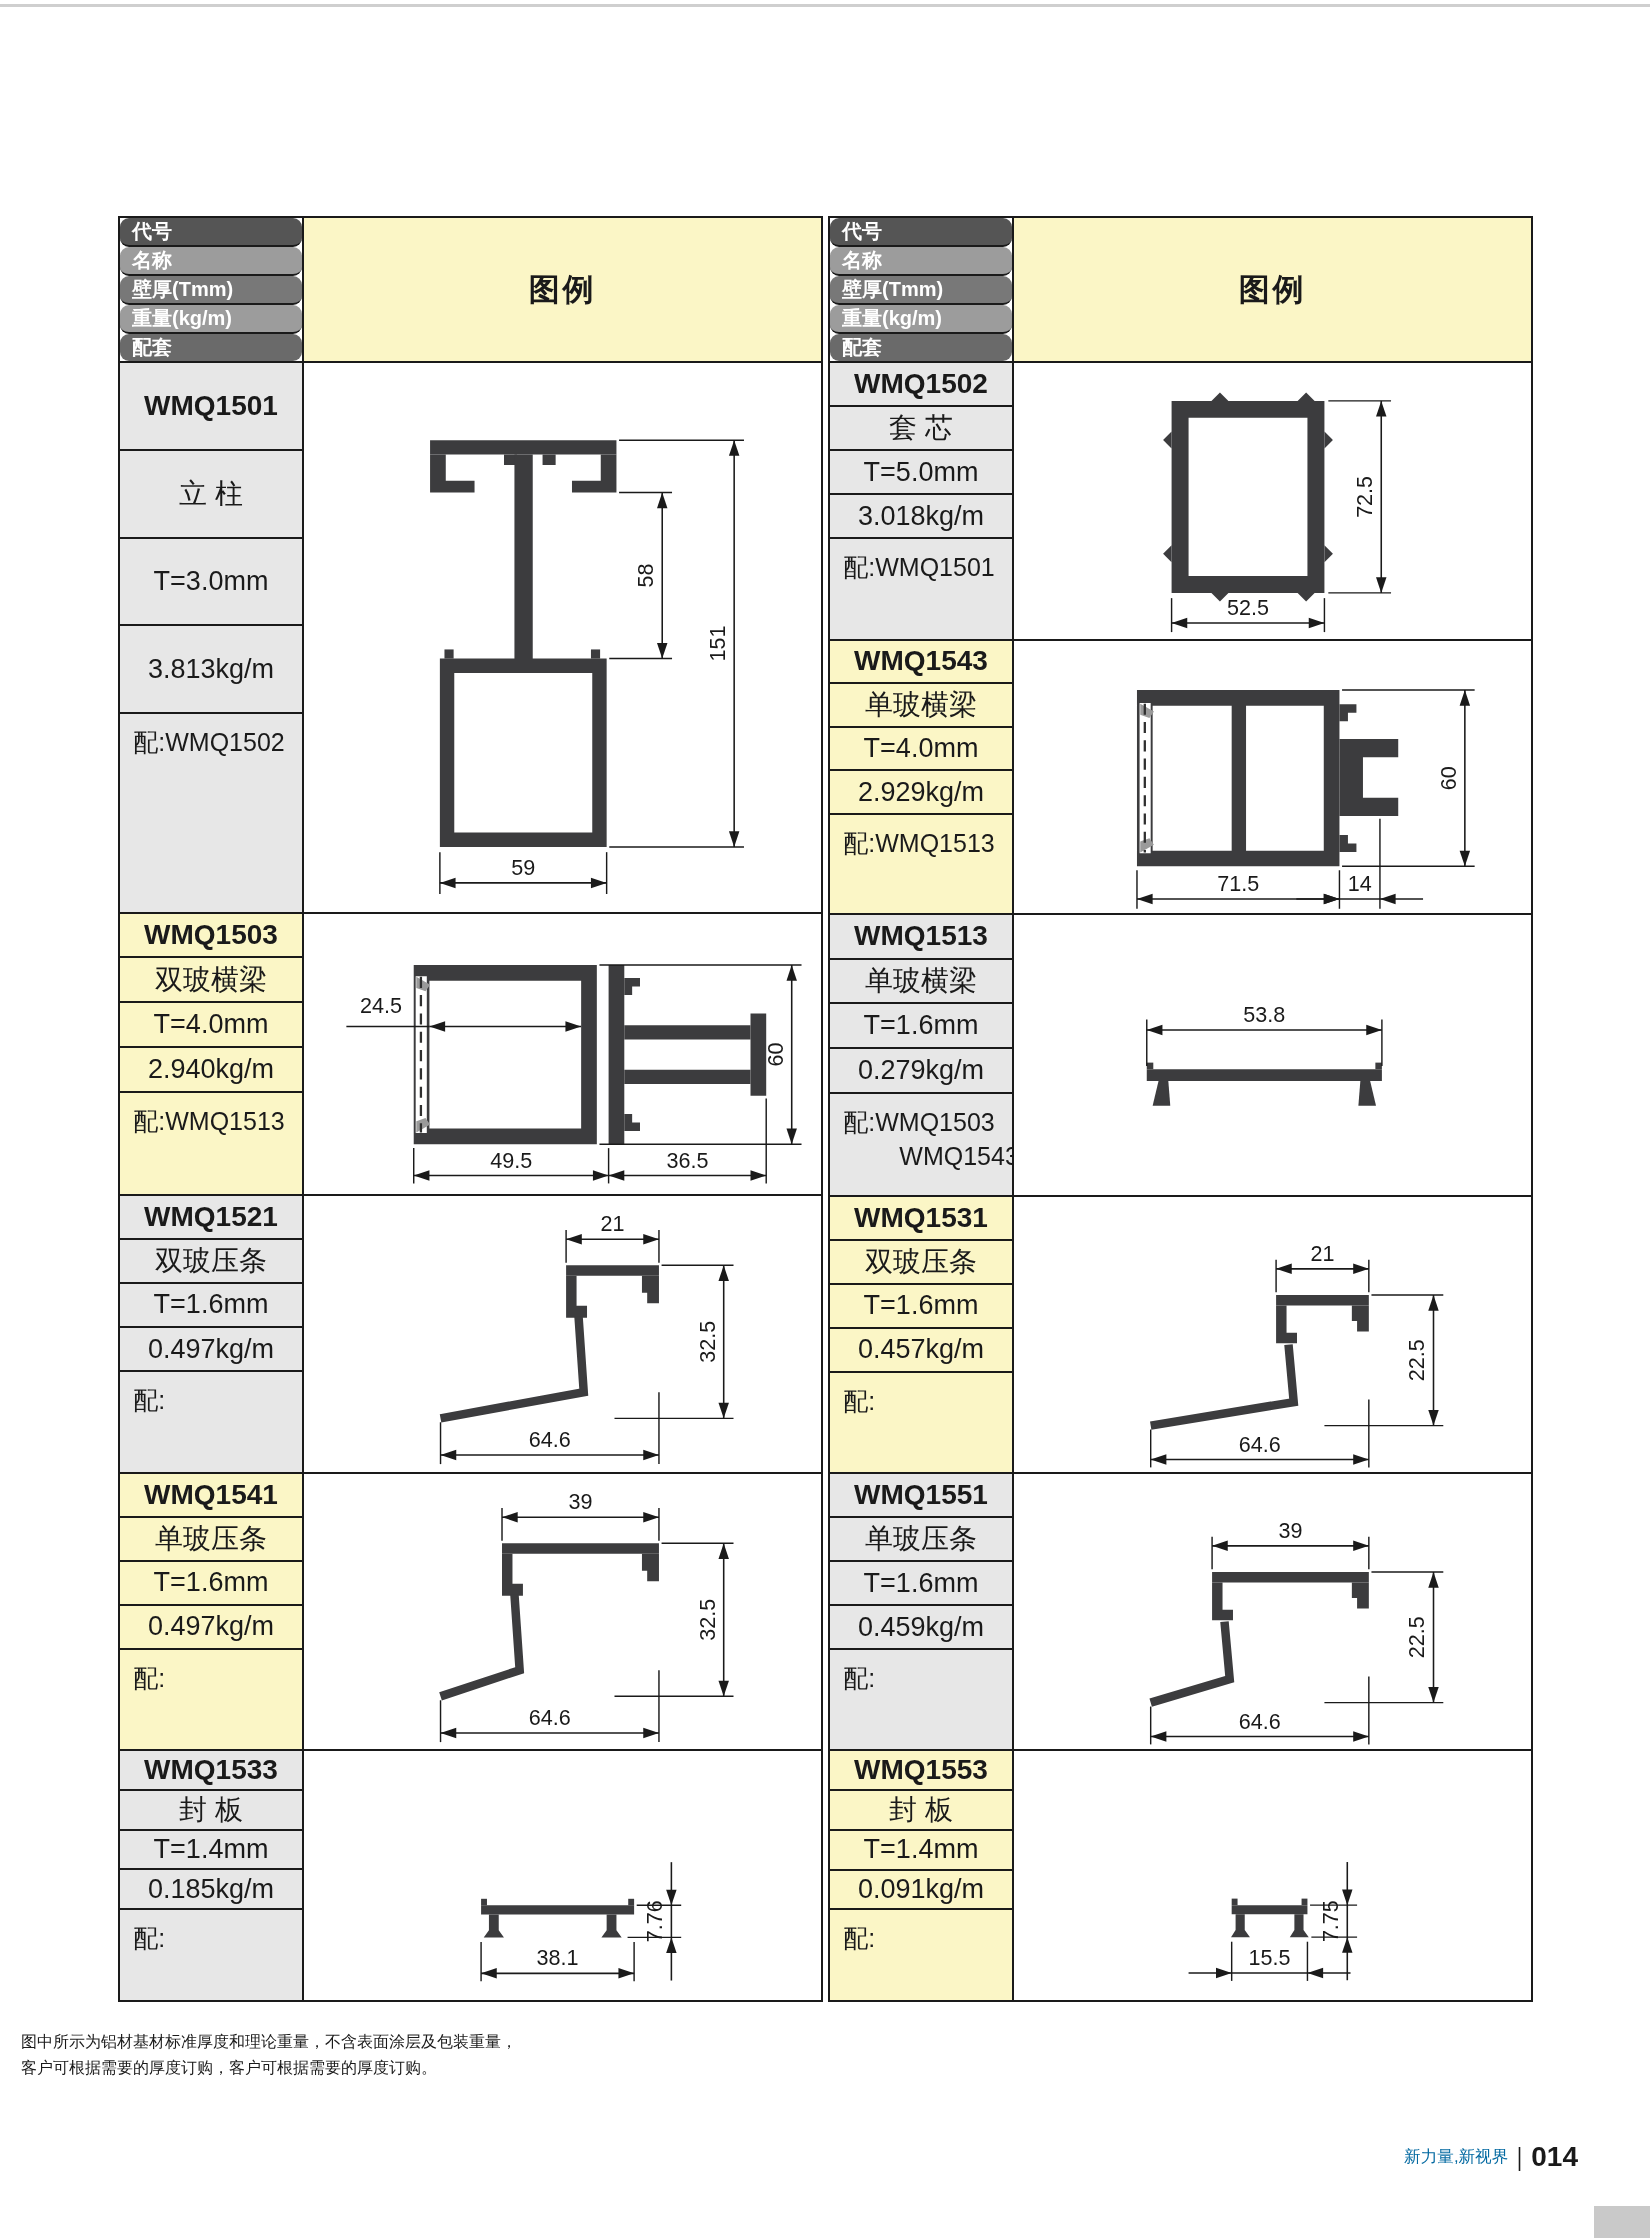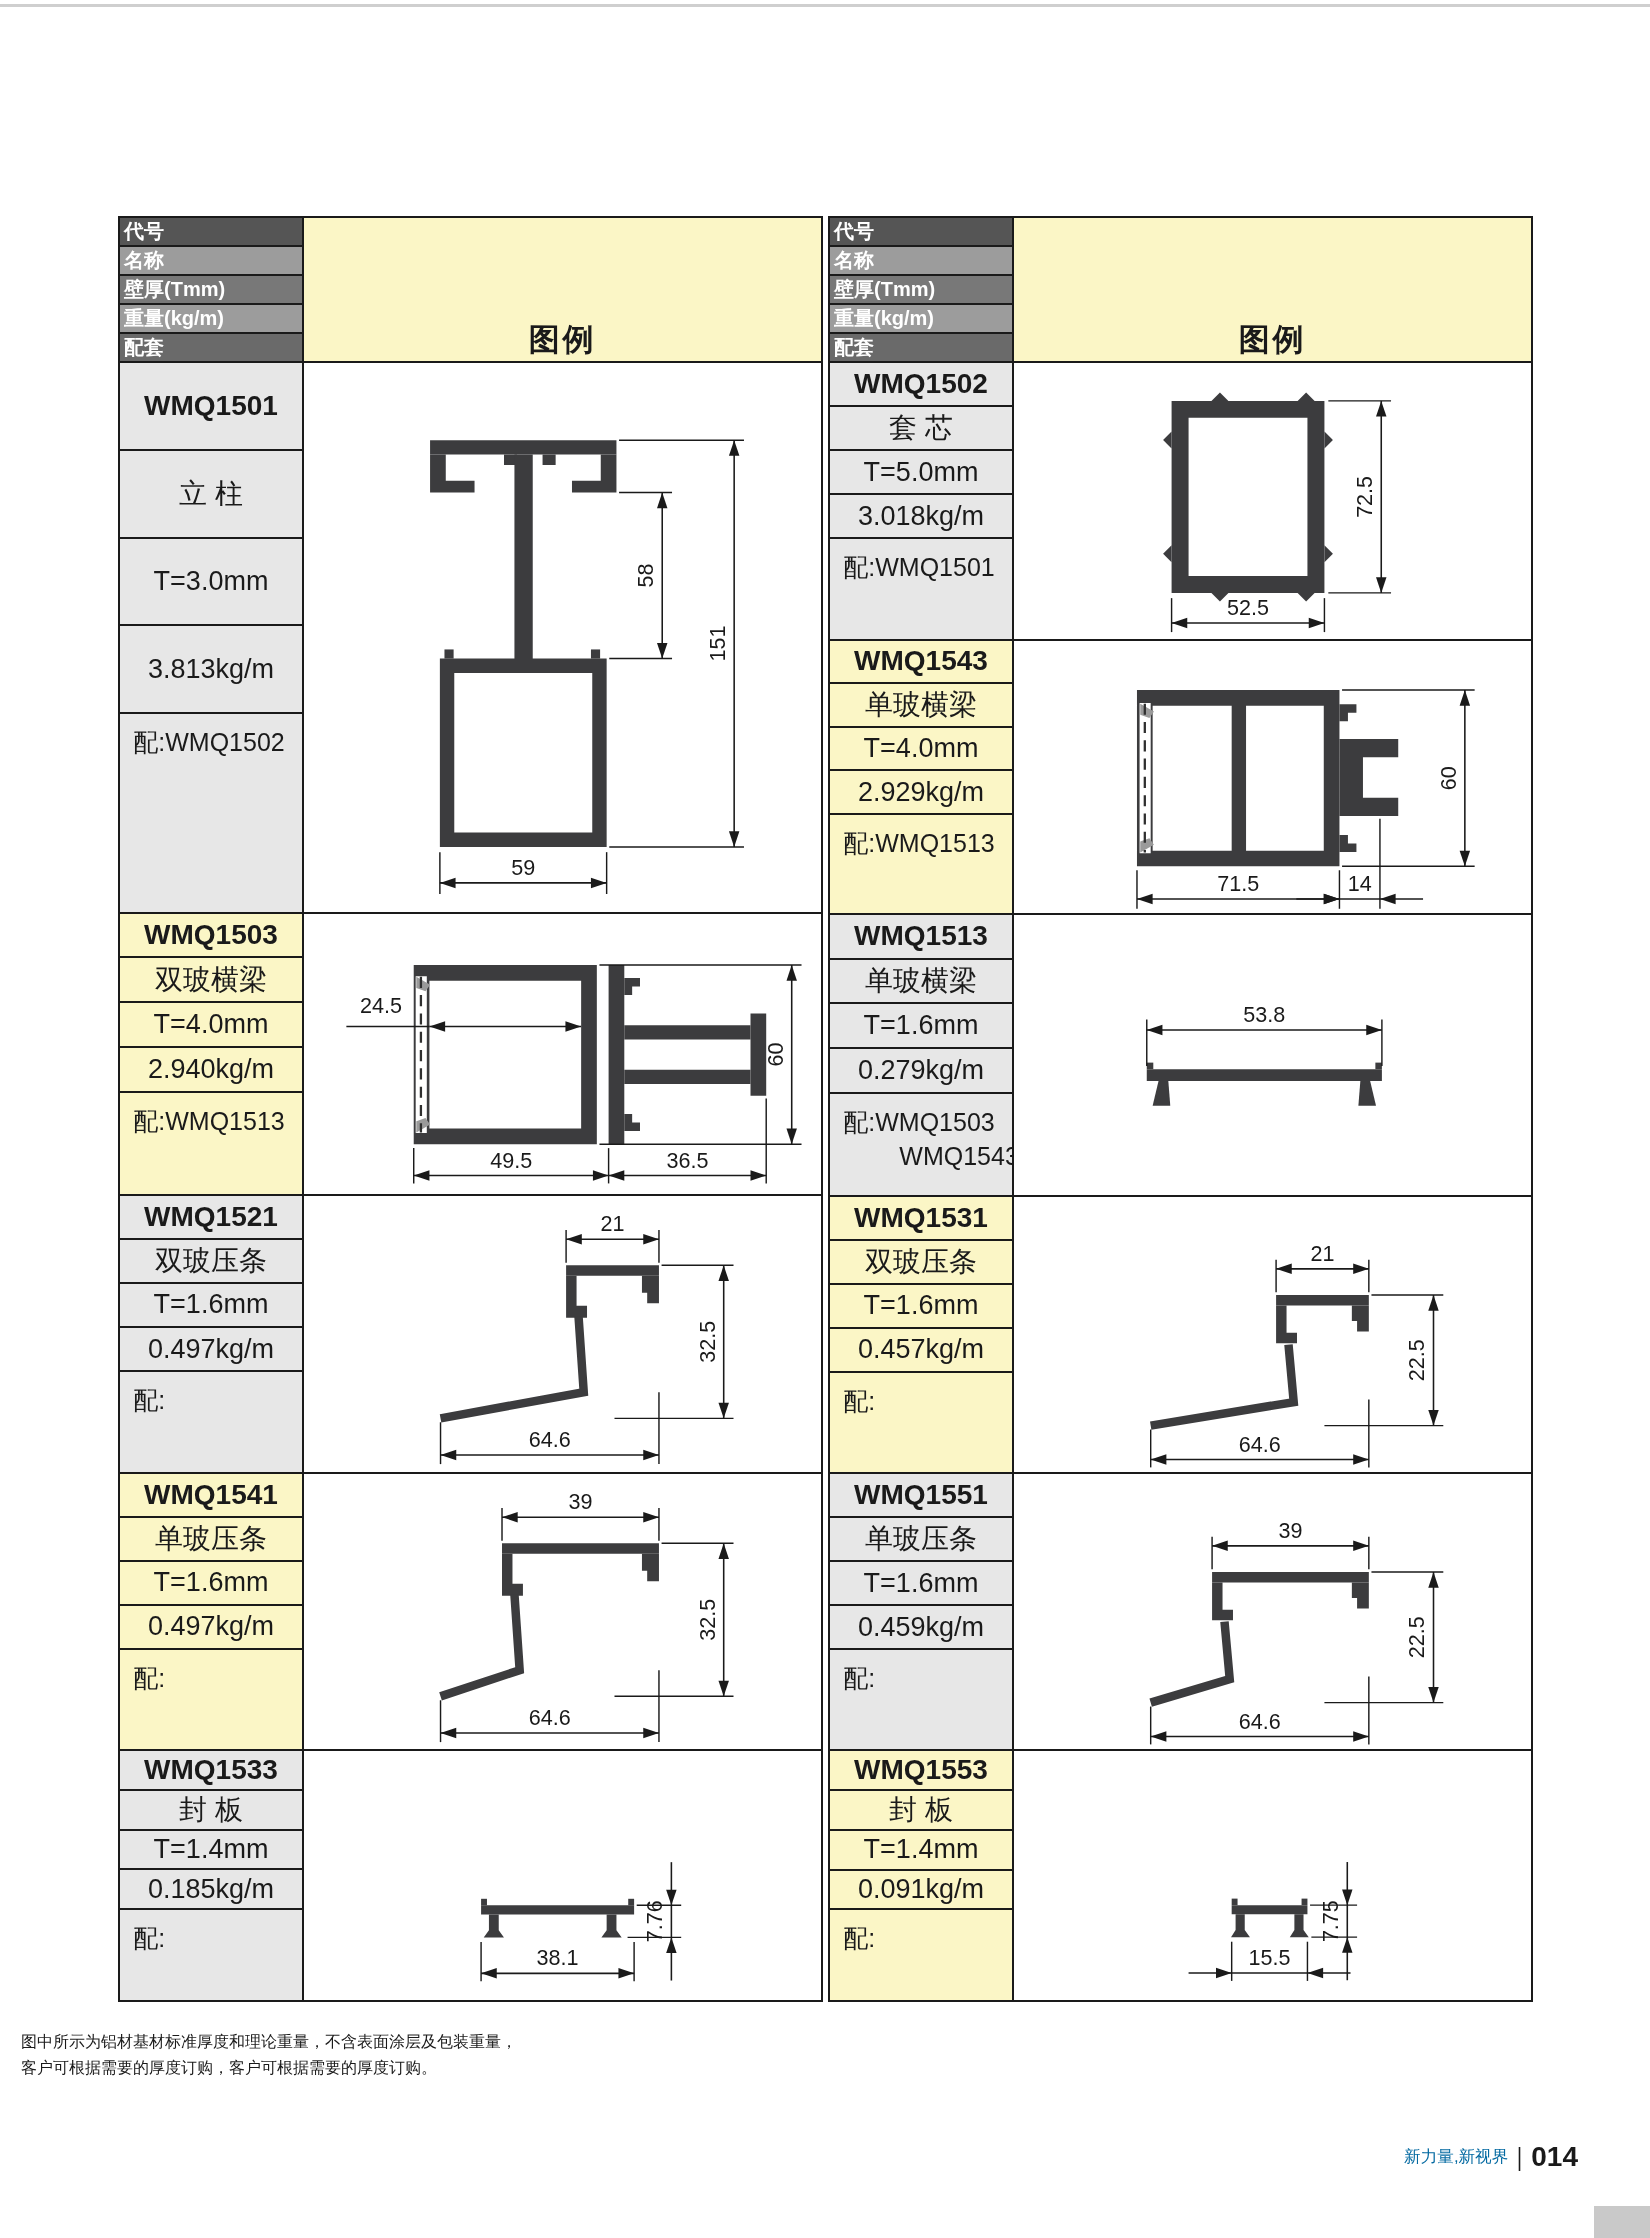--- a/index.html
+++ b/index.html
@@ -5,25 +5,25 @@
   html,body{margin:0;padding:0;background:#ffffff;}
   .page{position:relative;width:1651px;height:2239px;background:#ffffff;overflow:hidden;
         font-family:"Liberation Sans", sans-serif;color:#1a1a1a;
         --yellow:#fbf6c6; --gray:#e7e7e7; --border:#1a1a1a;}
   .top-rule{position:absolute;top:4px;left:0;width:100%;height:2.7px;background:#cfcfcf;}
   .spec-table{position:absolute;top:216px;width:705px;height:1786px;border:2.7px solid var(--border);
               box-sizing:border-box;display:flex;flex-direction:column;background:#fff;}
   .t-left{left:118px;} .t-right{left:828px;}
   .thead{display:flex;flex:0 0 129px;border-bottom:2px solid var(--border);}
   .hlabels{flex:0 0 182px;display:flex;flex-direction:column;}
-  .hrow{flex:1;display:flex;align-items:center;padding-left:4px;color:#ffffff;font-weight:bold;
-        font-size:20px;border-bottom:2px solid var(--border);box-sizing:border-box;}
+  .hrow{flex:1;display:flex;align-items:center;padding-left:12px;color:#ffffff;font-weight:bold;
+        font-size:20px;border-bottom:2px solid var(--border);box-sizing:border-box;border-radius:9px;}
   .hrow:last-child{border-bottom:none;}
   .legend{flex:1;background:var(--yellow);border-left:2px solid var(--border);display:flex;
-          align-items:flex-end;justify-content:center;font-weight:bold;font-size:31px;letter-spacing:2.7px;}
+          align-items:center;justify-content:center;font-weight:bold;font-size:31px;letter-spacing:2.7px;}
   .tbody{flex:1;display:flex;flex-direction:column;}
   .block{display:flex;border-top:2px solid var(--border);box-sizing:border-box;min-height:0;}
   .block:first-child{border-top:none;}
   .labels{flex:0 0 182px;display:grid;grid-template-rows:16% 16% 16% 16% 1fr;box-sizing:border-box;}
   .cell{border-bottom:2px solid var(--border);display:flex;align-items:center;justify-content:center;
         box-sizing:border-box;overflow:hidden;}
   .tone-gray .cell{background:var(--gray);} .tone-yellow .cell{background:var(--yellow);}
   .cell.code{font-weight:bold;font-size:28px;}
   .cell.name{font-size:28px;}
   .cell.thick,.cell.weight{font-size:27px;}

